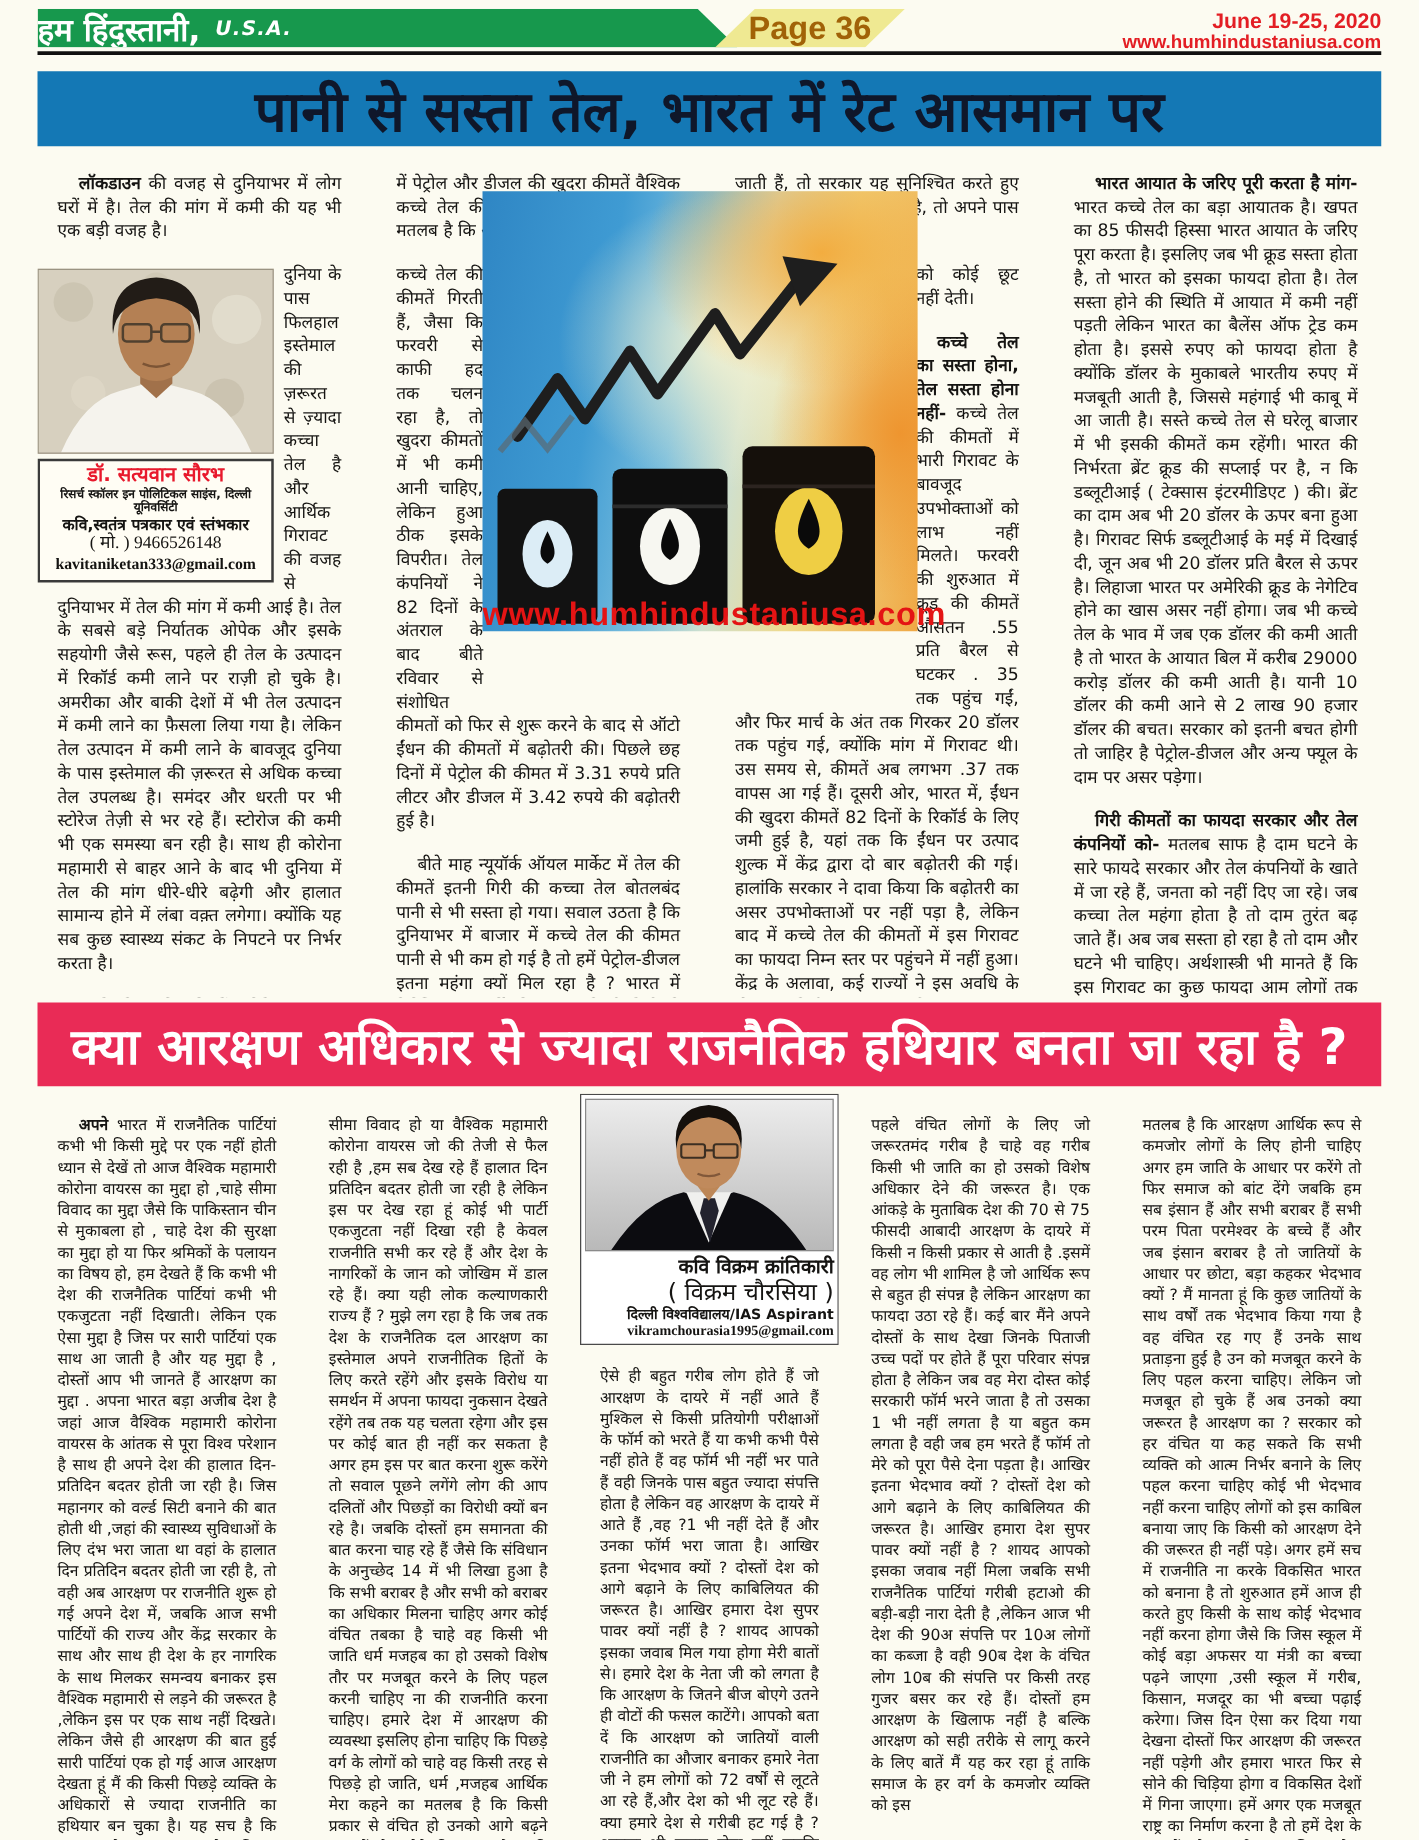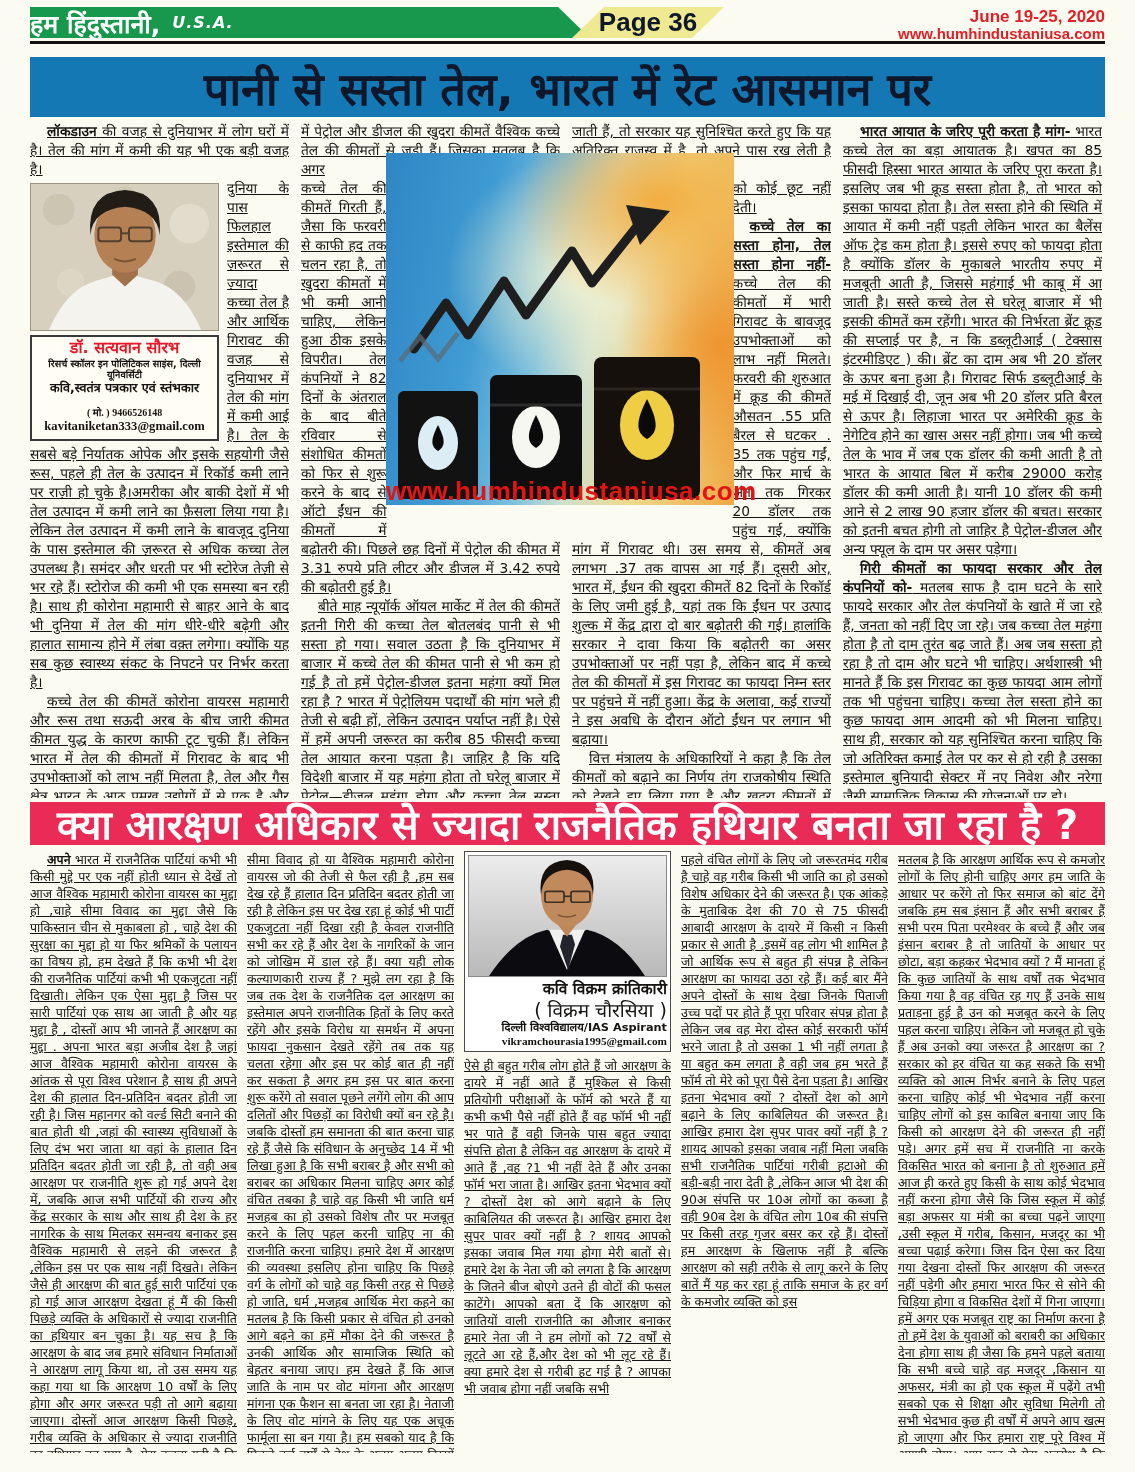--- a/index.html
+++ b/index.html
@@ -17,65 +17,65 @@
   .brand {
     position: absolute; left: 0; top: 0; height: 31px; width: 560px;
     background: #17984d; color: #fff;
     clip-path: polygon(0 0, calc(100% - 32px) 0, 100% 100%, 0 100%);
     display: flex; align-items: center; gap: 12px; 
   }
   .brand-main { font-size: 25px; font-weight: bold; }
   .brand-suffix { font-size: 16px; font-weight: bold; font-style: italic; letter-spacing: 1px; }
   .pagebox {
     position: absolute; left: 542px; top: 0; height: 31px; width: 152px;
-    background: #efe992; color: #0f172a;
+    background: #efe992; color: #a16207;
     clip-path: polygon(32px 0, 100% 0, calc(100% - 32px) 100%, 0 100%);
     display: flex; align-items: center; justify-content: center;
     font-family: "Liberation Sans", sans-serif;
     font-size: 26px; font-weight: bold;
   }
   .mast-right { position: absolute; right: 0; top: 0; text-align: right; color: #e31e24; line-height: 1.12; font-family: "Liberation Sans", sans-serif; }
   .mast-date { font-size: 17px; font-weight: bold; }
   .mast-site { font-size: 15px; font-weight: bold; }
 
   
   .banner1 {
     margin-top: 13px; background: #1478b5; color: #0f172a; height: 60px;
     display: flex; align-items: center; justify-content: center;
     font-size: 45px; font-weight: bold; white-space: nowrap; overflow: hidden;
   }
   .banner2 {
-    margin-top: 4px; background: #e92b56; color: #fff; height: 43px;
+    margin-top: 4px; background: #e92b56; color: #fff; height: 67px;
     display: flex; align-items: center; justify-content: center;
     font-size: 40px; font-weight: bold; white-space: nowrap; overflow: hidden;
   }
 
   
   .article1 {
     display: flex; gap: 12px; height: 681px; padding-top: 5px;
     text-align: justify; font-size: 13.8px; line-height: 19px; overflow: hidden;
   }
   .a1side { width: 259px; flex: 0 0 259px; overflow: hidden; }
   .a1mid { width: 530px; flex: 0 0 530px; position: relative; display: flex; gap: 12px; }
   .a1mcol { flex: 1; overflow: hidden; }
-  p { margin: 0; text-decoration: underline; }
+  p { margin: 16px; }
   .ind { text-indent: 17px; }
   .b { font-weight: bold; }
 
   .photowrap { float: left; width: 73%; margin: 4px 8px 2px 0; }
   .photo1 { height: 148px; border: 1px solid #9a9382; overflow: hidden; background:#d7d0bf; }
   .photo1 svg, .photo2 svg { display: block; width: 100%; height: 100%; }
   .authbox1 {
     border: 2px solid #3a3a3a; background: #fffdf4; text-align: center;
     padding: 2px 1px 5px 1px; margin-top: 4px; line-height: 1.18;
   }
   .authbox1 .name  { color: #e8192c; font-size: 16px; font-weight: bold; }
   .authbox1 .role  { font-size: 9.6px; font-weight: bold; }
   .authbox1 .role2 { font-size: 12.6px; font-weight: bold; }
-  .authbox1 .phone { font-size: 10px; font-weight: bold; font-family: "Liberation Serif", serif; margin-top: 12px; }
+  .authbox1 .phone { font-size: 14px; font-weight: normal; font-family: "Liberation Serif", serif; }
   .authbox1 .email { font-size: 12.6px; font-weight: bold; font-family: "Liberation Serif", serif; }
 
   .spacer-r { float: right; width: 67%; height: 345px; }
   .spacer-l { float: left;  width: 62%; height: 345px; }
 
   .painting {
     position: absolute; left: 85px; top: 31px; width: 348px; height: 352px; z-index: 2;
     background:
       radial-gradient(ellipse 60% 45% at 78% 14%, rgba(243,170,58,.95) 0%, rgba(243,170,58,0) 68%),
       radial-gradient(ellipse 48% 60% at 96% 55%, rgba(238,145,42,.9) 0%, rgba(238,145,42,0) 62%),

